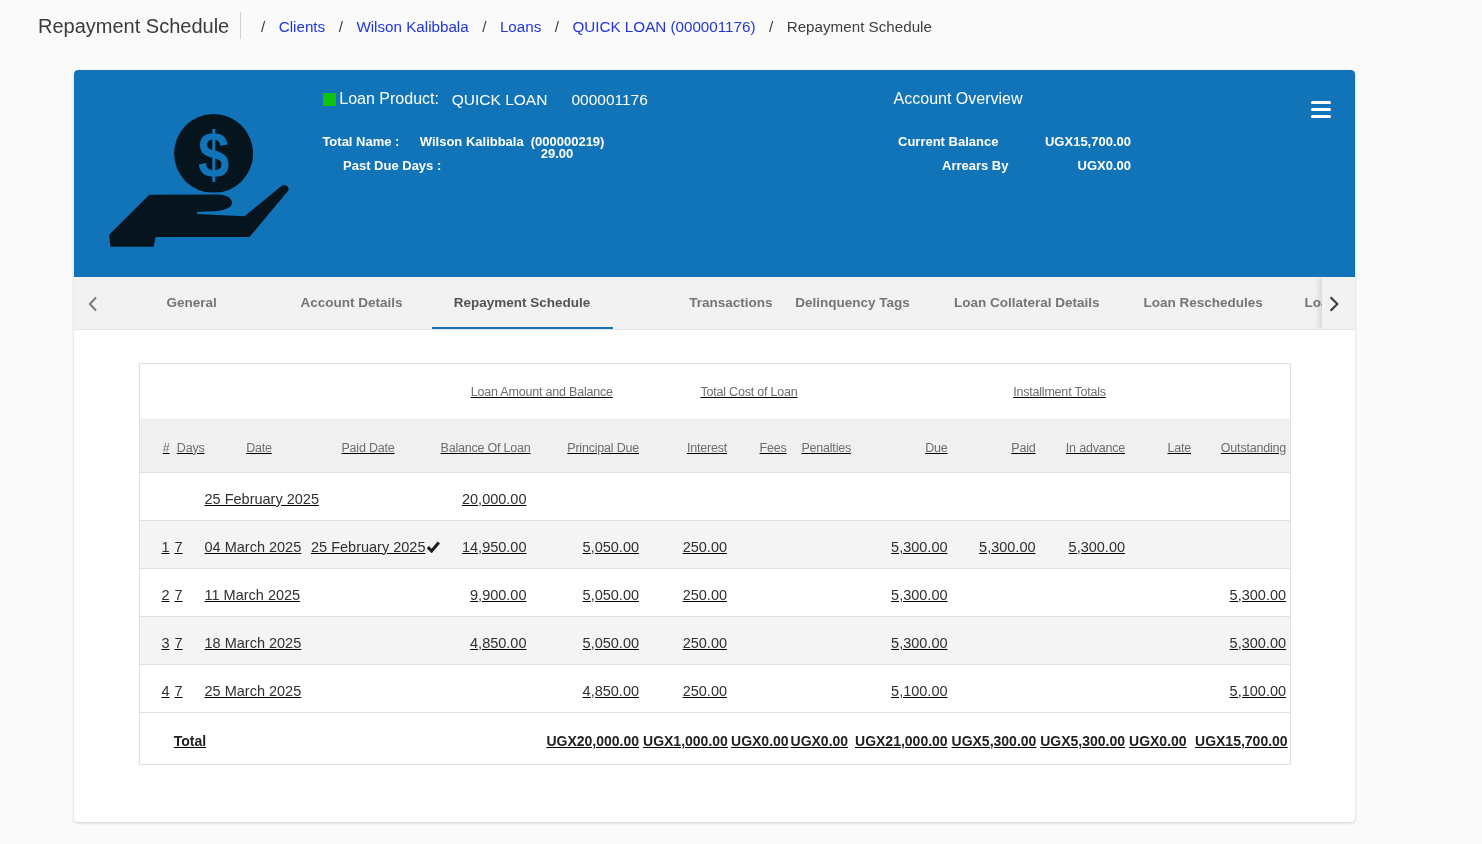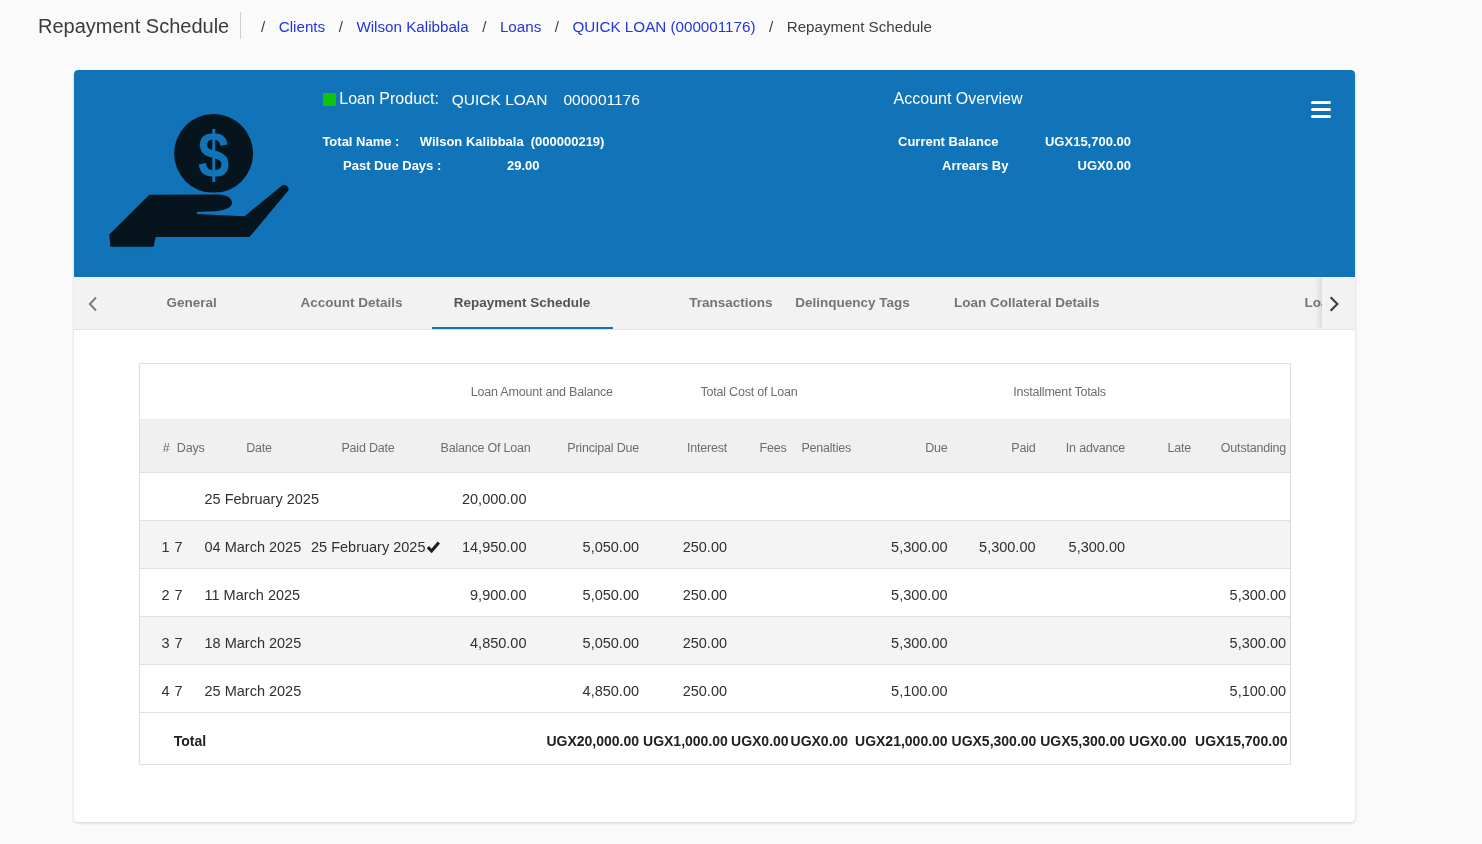--- a/index.html
+++ b/index.html
@@ -29,21 +29,21 @@
   
   .tabstrip { left:0; top:207px; width:1281px; height:53px; background:#f2f2f2; border-bottom:1px solid #e4e4e4; overflow:hidden; }
   .tab { position:absolute; top:0; height:53px; line-height:52px; text-align:center; font-size:13.5px; font-weight:bold; color:#757575; }
   .tab.active { color:#545454; }
   .inkbar { position:absolute; top:50px; height:3px; background:#1174b9; }
   .pagbtn { position:absolute; top:0; height:52px; width:32px; }
   .pagbtn svg { position:absolute; top:19px; }
   .pagright { left:1248px; width:33px; background:#f2f2f2; box-shadow:-3px 0 5px rgba(0,0,0,0.10); }
 
   
-  table { border-collapse:collapse; table-layout:fixed; width:1151px; }
+  table { border-collapse:collapse; table-layout:fixed; width:1151px;text-decoration:underline; }
   .tblwrap { left:65px; top:293px; }
   td, th { overflow:visible; white-space:nowrap; font-weight:normal; }
   tr.grouprow th { height:56px; font-size:12.5px; letter-spacing:-0.2px; color:#6d6d6d; text-align:center; font-weight:normal; }
   tr.colhead { background:#f0f0f0; }
   tr.colhead th { height:53px; font-size:12.5px; letter-spacing:-0.2px; color:#6d6d6d; font-weight:normal; padding-top:3px; }
   tbody td { height:48px; font-size:14.5px; color:#303030; padding-top:4px; }
   table, tr { border:1px solid #e0e0e0; } tr.grouprow { border-bottom:1px solid #ececec; }
   tr { border-left:none; border-right:none; }
   table { border:1px solid #dedede; }
   tr.zebra { background:#f4f4f4; }
@@ -61,26 +61,26 @@
   <div class="abs card">
     <div class="abs bluehead">
       <svg class="abs" style="left:31px; top:40px;" width="190" height="145" viewBox="0 0 190 145">
         <circle cx="108.6" cy="43.5" r="39.5" fill="#06141e"></circle>
         <text font-size="64" font-weight="bold" text-anchor="middle" fill="#1174b9" font-family="Liberation Sans" transform="translate(108.6 66.5) scale(0.88 1)">$</text>
         <path d="M 43.8,83.7 L 113,83.5 C 122,83.5 128,87.5 128,93 C 128,98 121,101.3 112,102 L 92,102.9 L 139.2,105.2 L 174.5,76.2 Q 178.2,72.6 182.2,75.0 Q 186.0,77.6 183.9,81.4 L 145,128.0 L 51.5,128.0 L 49.3,137.8 L 4.5,137.6 L 3.2,124.3 Z" fill="#06141e" stroke="#1174b9" stroke-width="2"></path>
       </svg>
 
       <div class="abs greensq"></div>
       <div class="abs wh lp-label">Loan Product:</div>
-      <div class="abs wh lp-value">QUICK LOAN<span style="margin-left:16px">000001176</span></div>
+      <div class="abs wh lp-value">QUICK LOAN<span style="margin-left:24px">000001176</span></div>
 
       <div class="abs wh hrow" style="left:248.4px; top:64px;">Total Name :</div>
       <div class="abs wh hrow" style="left:345.8px; top:64px;">Wilson Kalibbala<span style="margin-left:7px">(000000219)</span></div>
       <div class="abs wh hrow" style="left:269px; top:88px;">Past Due Days :</div>
-      <div class="abs wh hrow" style="left:433px; top:88px; width:100px; text-align:left;">29.00</div>
+      <div class="abs wh hrow" style="left:433px; top:76px; width:100px; text-align:center;">29.00</div>
 
       <div class="abs wh" style="left:819.6px; top:20px; font-size:16px;">Account Overview</div>
       <div class="abs wh hrow" style="left:824px; top:64px;">Current Balance</div>
       <div class="abs wh hrow" style="left:907px; top:64px; width:150px; text-align:right;">UGX15,700.00</div>
       <div class="abs wh hrow" style="left:868px; top:88px;">Arrears By</div>
       <div class="abs wh hrow" style="left:907px; top:88px; width:150px; text-align:right;">UGX0.00</div>
 
       <div class="abs burger">
         <div></div>
         <div></div>
@@ -88,20 +88,21 @@
       </div>
     </div>
 
     <div class="abs tabstrip">
       <div class="tab" style="left:37.6px;  width:160px;">General</div>
       <div class="tab" style="left:197.6px; width:160px;">Account Details</div>
       <div class="tab active" style="left:357.6px; width:181px;">Repayment Schedule</div>
       <div class="tab" style="left:538.6px; width:160px;text-align:right;">Transactions</div>
       <div class="tab" style="left:698.6px; width:160px;">Delinquency Tags</div>
       <div class="tab" style="left:858.6px; width:188.5px;">Loan Collateral Details</div>
+      <div class="tab" style="left:1047.1px; width:164.2px;">Loan Reschedules</div>
       <div class="tab" style="left:1211.3px; width:148px;">Loan Documents</div>
       <div class="inkbar" style="left:357.6px; width:181px;"></div>
       <div class="pagbtn" style="left:0;">
         <svg width="32" height="16" viewBox="0 0 32 16">
           <path d="M22 1.5 L15.8 8 L22 14.5" fill="none" stroke="#7a7a7a" stroke-width="1.9"></path>
         </svg>
       </div>
       <div class="pagbtn pagright">
         <svg width="33" height="16" viewBox="0 0 33 16">
           <path d="M8.6 1.2 L15.4 8 L8.6 14.8" fill="none" stroke="#3c3c3c" stroke-width="2.1"></path>

